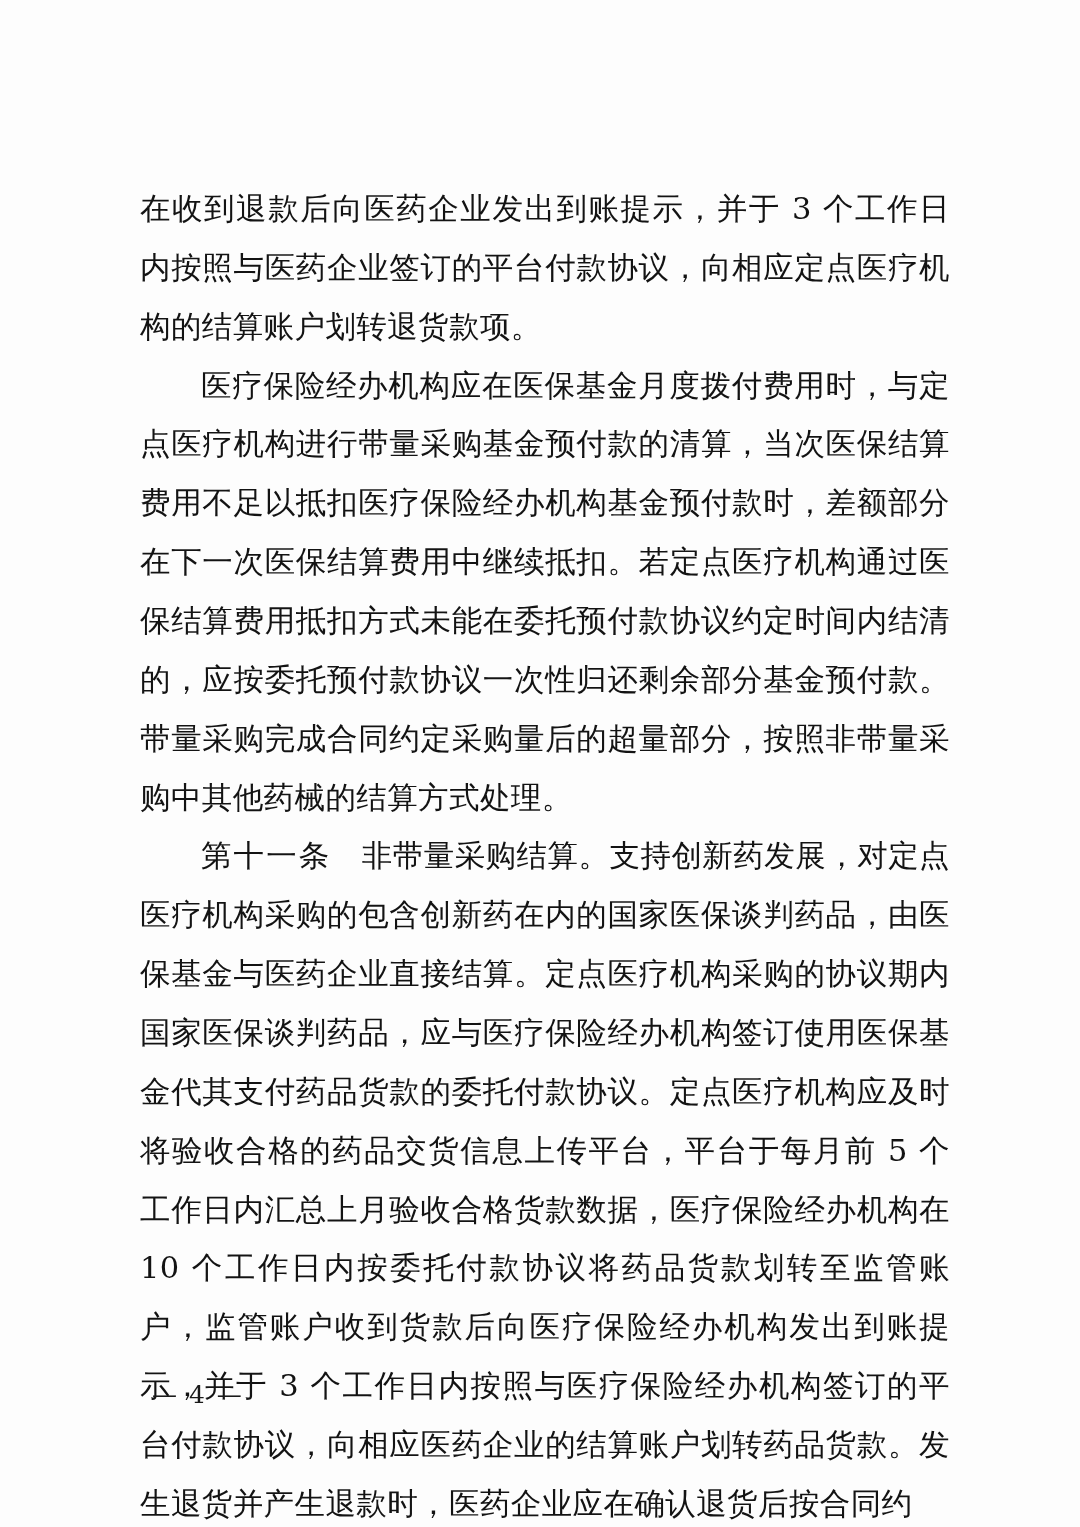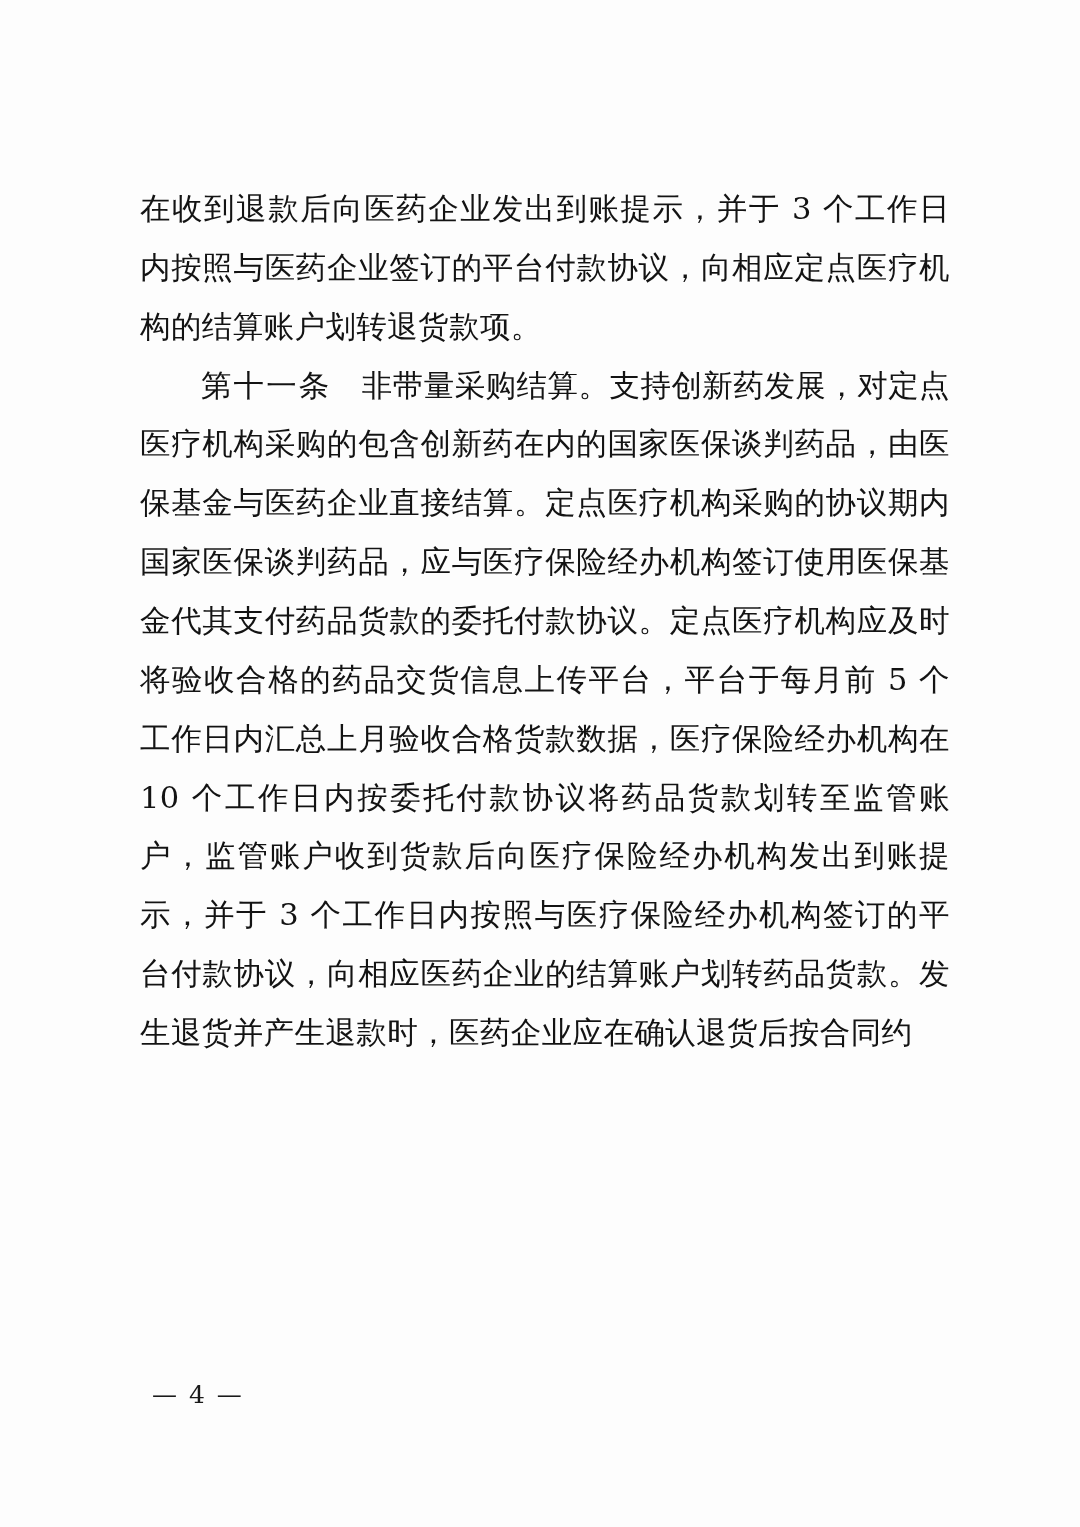--- a/index.html
+++ b/index.html
@@ -56,20 +56,21 @@
 </style>
 </head>
 <body>
 
 <div class="page">
 
   <div class="content">
 
     <p class="para">在收到退款后向医药企业发出到账提示，并于 3 个工作日内按照与医药企业签订的平台付款协议，向相应定点医疗机构的结算账户划转退货款项。</p>
 
+    <p class="para indent">医疗保险经办机构应在医保基金月度拨付费用时，与定点医疗机构进行带量采购基金预付款的清算，当次医保结算费用不足以抵扣医疗保险经办机构基金预付款时，差额部分在下一次医保结算费用中继续抵扣。若定点医疗机构通过医保结算费用抵扣方式未能在委托预付款协议约定时间内结清的，应按委托预付款协议一次性归还剩余部分基金预付款。带量采购完成合同约定采购量后的超量部分，按照非带量采购中其他药械的结算方式处理。</p>
 
     <p class="para indent">
       <span class="art-title">第十一条</span><span>&nbsp;&nbsp;&nbsp;</span><span>非带量采购结算。支持创新药发展，对定点医疗机构采购的包含创新药在内的国家医保谈判药品，由医保基金与医药企业直接结算。定点医疗机构采购的协议期内国家医保谈判药品，应与医疗保险经办机构签订使用医保基金代其支付药品货款的委托付款协议。定点医疗机构应及时将验收合格的药品交货信息上传平台，平台于每月前 5 个工作日内汇总上月验收合格货款数据，医疗保险经办机构在 10 个工作日内按委托付款协议将药品货款划转至监管账户，监管账户收到货款后向医疗保险经办机构发出到账提示，并于 3 个工作日内按照与医疗保险经办机构签订的平台付款协议，向相应医药企业的结算账户划转药品货款。发生退货并产生退款时，医药企业应在确认退货后按合同约</span>
     </p>
 
   </div>
 
   <div class="footer">
     <span class="pagenum">— 4 —</span>
   </div>

